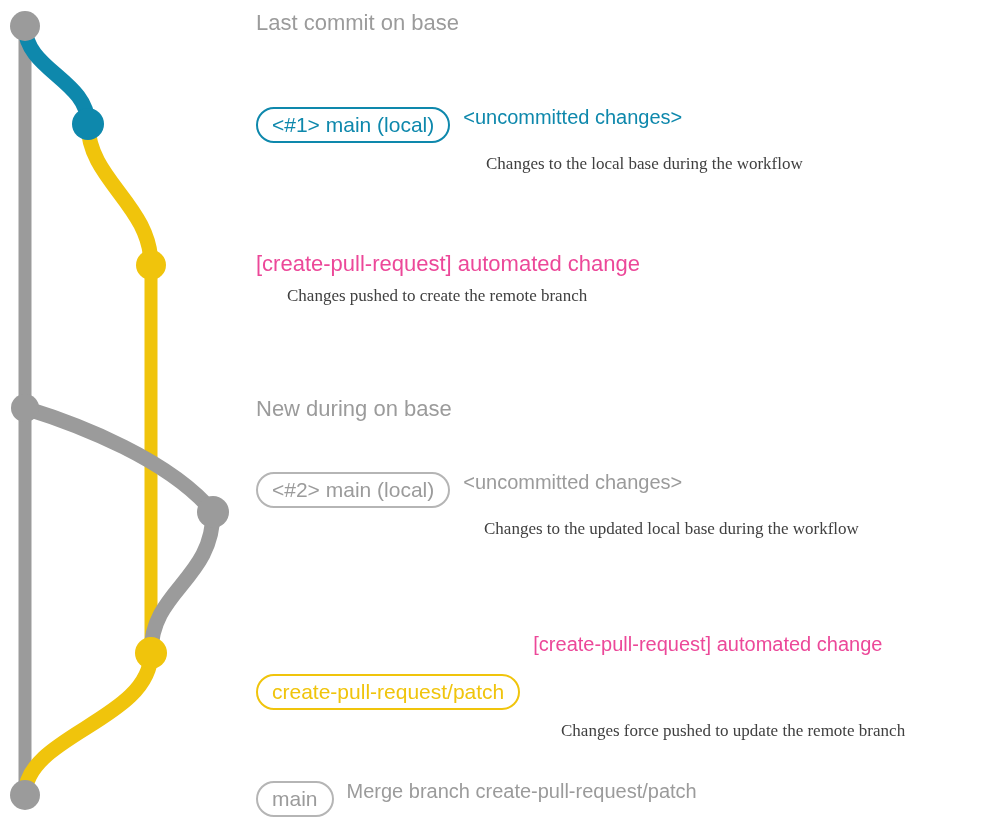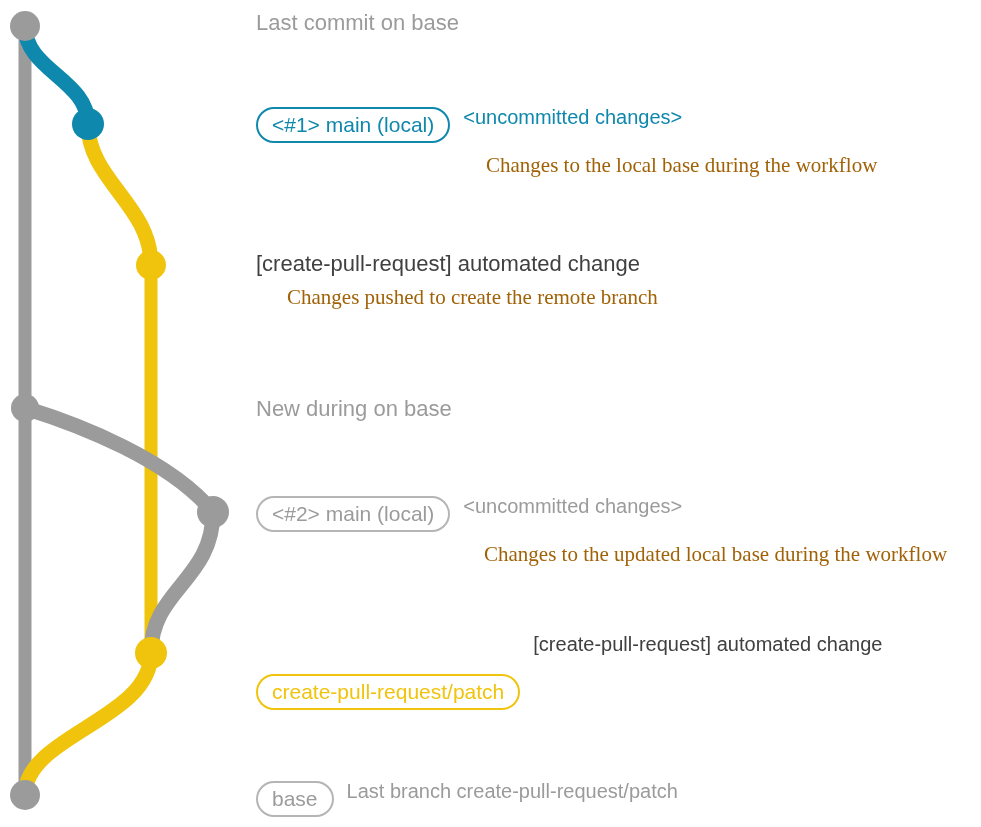--- a/index.html
+++ b/index.html
@@ -62,28 +62,28 @@
   .pill.yellow { border-color: #f0c40c; color: #f0c40c; margin-top: 40px; }
   .pill.gray   { border-color: #b5b5b5; color: #9b9b9b; }
 
   .subject {
     font-size: 20px;
     line-height: 1;
     color: #9b9b9b;
     white-space: nowrap;
   }
   .subject.blue   { color: #0e88ac; }
-  .subject.yellow { color: #404040; }
+  .subject.yellow { color: #ec4899; }
   .subject.gray   { color: #9b9b9b; }
 
   .note {
     font-family: "Liberation Serif", serif;
-    font-size: 21px;
+    font-size: 17px;
     line-height: 1;
-    color: #a16207;
+    color: #404040;
     white-space: nowrap;
     margin-top: 12px;
   }
   .note.indent-a { margin-left: 230px; }
   .note.indent-b { margin-left: 31px; }
   .note.indent-c { margin-left: 228px; text-align: right; }
   .note.indent-d { margin-left: 305px; }
 
   
   .row.plain .subject { font-size: 22px; }
@@ -147,36 +147,37 @@
       </div>
       <div class="note indent-b">Changes pushed to create the remote branch</div>
     </div>
 
     <div class="row plain" style="top:398px;">
       <div class="row-head">
         <span class="subject gray">New during on base</span>
       </div>
     </div>
 
-    <div class="row" style="top:496px;">
+    <div class="row" style="top:472px;">
       <div class="row-head">
         <span class="pill gray">&lt;#2&gt; main (local)</span>
         <span class="subject gray">&lt;uncommitted changes&gt;</span>
       </div>
       <div class="note indent-c">Changes to the updated local base during the workflow</div>
     </div>
 
     <div class="row" style="top:634px;">
       <div class="row-head">
         <span class="pill yellow">create-pull-request/patch</span>
         <span class="subject yellow">[create-pull-request] automated change</span>
       </div>
+      <div class="note indent-d">Changes force pushed to update the remote branch</div>
     </div>
 
     <div class="row" style="top:781px;">
       <div class="row-head">
-        <span class="pill gray">base</span>
-        <span class="subject gray">Last branch create-pull-request/patch</span>
+        <span class="pill gray">main</span>
+        <span class="subject gray">Merge branch create-pull-request/patch</span>
       </div>
     </div>
 
   </div>
 </div>
 
 </body></html>

